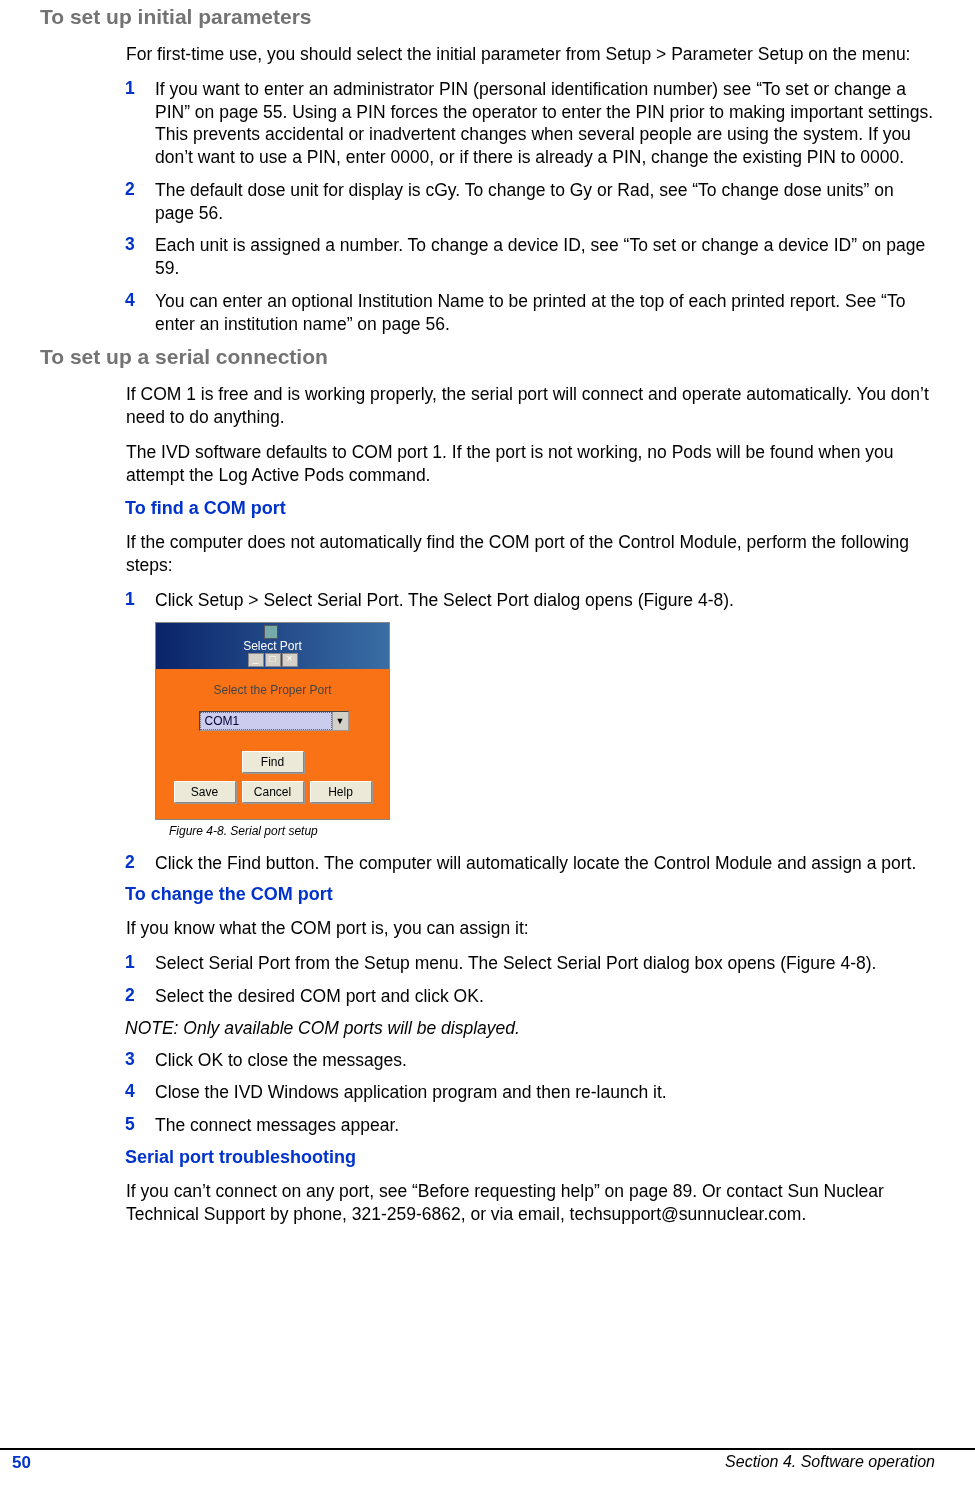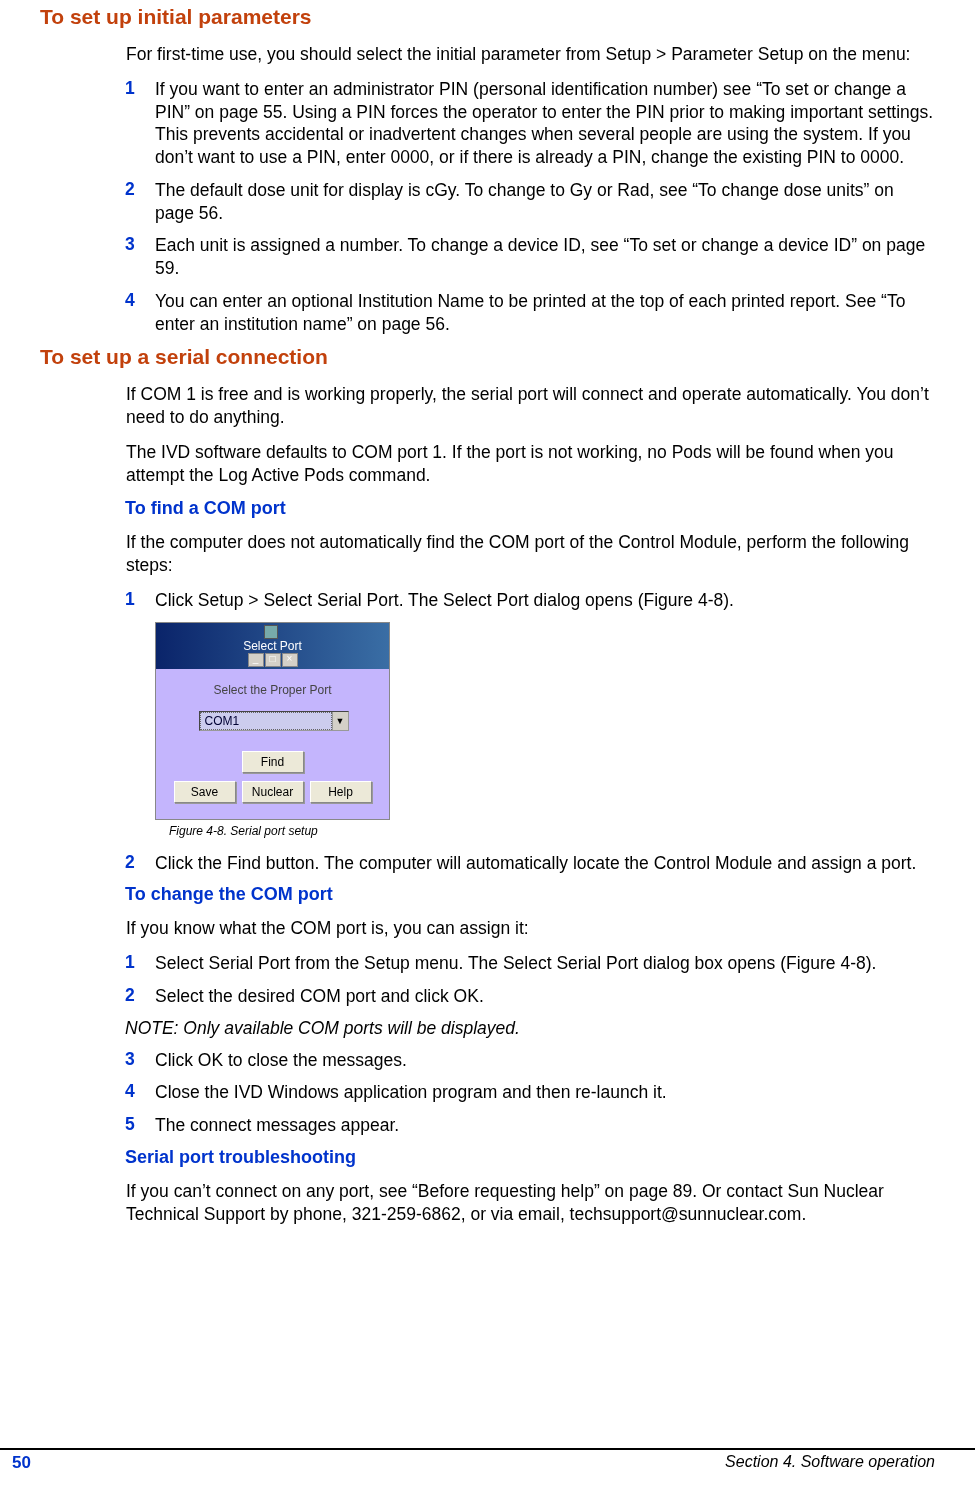--- a/index.html
+++ b/index.html
@@ -9,21 +9,21 @@
       height: 1489px;
       background: #fff;
       color: #000;
       position: relative;
       padding: 0 40px;
     }
     .content {
       padding-top: 5px;
     }
     .h-main {
-      color: #c2410c;
+      color: #737373;
       font-weight: bold;
       font-size: 21px;
       margin-bottom: 14px;
       margin-top: 10px;
     }
     .h-main:first-of-type { margin-top: 0; }
     .h-body-sub {
       color: #0033cc;
       font-weight: bold;
       font-size: 18px;
@@ -95,21 +95,21 @@
     }
     .win-title .titletxt { flex:1; font-weight: normal; }
     .win-ctrls { display:flex; gap:1px; }
     .win-btn {
       width: 16px; height: 14px;
       background:#d4d0c8; border:1px solid #888;
       font-size:10px; line-height:10px; text-align:center;
       font-family: Arial;
     }
     .win-body {
-      background:#c4b5fd;
+      background:#f97316;
       padding: 14px 8px 8px 8px;
       text-align:center;
     }
     .win-body .prompt {
       font-size: 12px; color:#444; margin-bottom:14px;
     }
     .combo {
       width: 150px; height:20px; background:#fff; border:1px inset #999;
       display:inline-flex; align-items:center; margin-bottom:20px;
       margin-left:2px;
@@ -192,21 +192,21 @@
         <div class="prompt">Select the Proper Port</div>
         <div class="combo">
           <span class="val">COM1</span>
           <span class="arrow">▼</span>
         </div>
         <div class="dlg-btnrow">
           <div class="dbtn">Find</div>
         </div>
         <div class="dlg-btnrow three">
           <div class="dbtn">Save</div>
-          <div class="dbtn">Nuclear</div>
+          <div class="dbtn">Cancel</div>
           <div class="dbtn">Help</div>
         </div>
       </div>
     </div>
     <div class="figcap">Figure 4-8. Serial port setup</div>
   </div>
 
   <div class="list-item">
     <div class="num">2</div>
     <div class="list-text">Click the Find button. The computer will automatically locate the Control Module and assign a port.</div>

